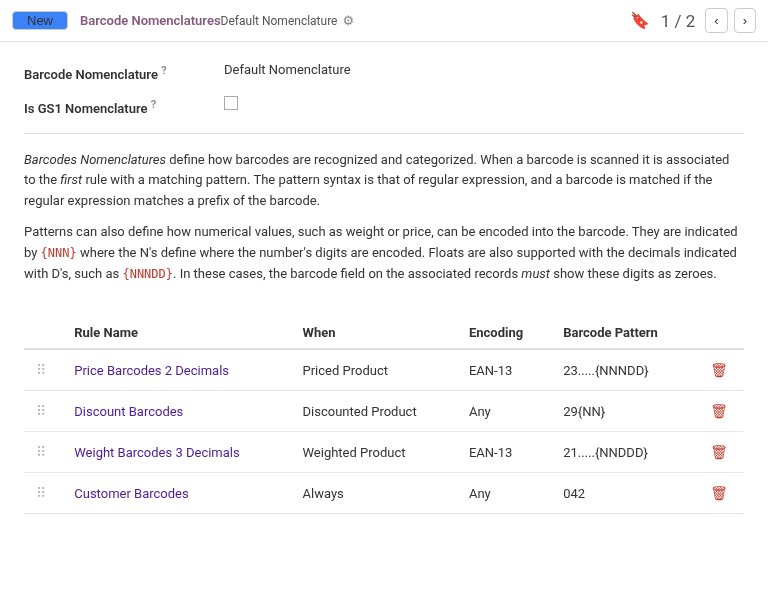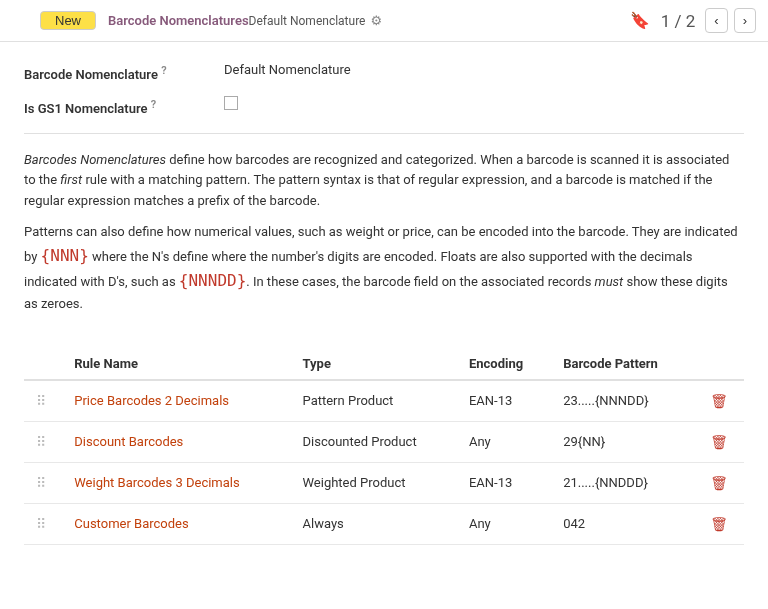--- a/index.html
+++ b/index.html
@@ -20,29 +20,28 @@
       padding: 8px 12px;
       border-bottom: 1px solid #e0e0e0;
       background: #fff;
     }
     .top-bar-left {
       display: flex;
       align-items: center;
       gap: 12px;
     }
     .new-button {
-      background: #fde047;
+      background: #3b82f6;
       border: 1px solid #ccc;
       border-radius: 4px;
       padding: 1px 14px;
       font-size: 13px;
       font-weight: 500;
       cursor: pointer;
       color: #333;
-      margin-left: 28px;
     }
     .breadcrumb-area { display: flex; flex-direction: row; }
     .breadcrumb-link {
       color: #875a7b;
       font-size: 13px;
       font-weight: 600;
       text-decoration: none;
       cursor: pointer;
     }
     .breadcrumb-sub {
@@ -128,21 +127,21 @@
     .description-block {
       margin-bottom: 33px;
       line-height: 1.6;
       color: #333;
       font-size: 13px;
     }
     .description-block p {
       margin-bottom: 10px;
     }
     .text-italic { font-style: italic; }
-    .text-highlight { color: #c0392b; font-family: monospace; font-size: 16px; }
+    .text-highlight { color: #c0392b; font-family: monospace; font-size: 12px; }
 
     
     .rules-table {
       width: 100%;
       border-collapse: collapse;
       margin-top: 24px;
     }
     .rules-table th {
       text-align: left;
       font-weight: 700;
@@ -157,21 +156,21 @@
       font-size: 13px;
       vertical-align: middle;
     }
     .drag-handle {
       color: #bbb;
       cursor: grab;
       font-size: 14px;
       padding-right: 4px;
     }
     .rule-link {
-      color: #c2410c;
+      color: #4c1d95;
       cursor: pointer;
       text-decoration: none;
     }
     .delete-btn {
       color: #c0392b;
       background: none;
       border: none;
       cursor: pointer;
       font-size: 14px;
       padding: 2px 4px;
@@ -234,35 +233,35 @@
     <p>
       <span>Patterns can also define how numerical values, such as weight or price, can be encoded into the barcode. They are indicated by </span><span class="text-highlight">{NNN}</span><span> where the N's define where the number's digits are encoded. Floats are also supported with the decimals indicated with D's, such as </span><span class="text-highlight">{NNNDD}</span><span>. In these cases, the barcode field on the associated records </span><span class="text-italic">must</span><span> show these digits as zeroes.</span>
     </p>
   </div>
 
   <table class="rules-table">
     <thead>
       <tr>
         <th style="width:28px;"></th>
         <th>Rule Name</th>
-        <th>Type</th>
+        <th>When</th>
         <th>Encoding</th>
         <th>Barcode Pattern</th>
         <th style="width:36px;"></th>
       </tr>
     </thead>
     <tbody id="table-body">
     <tr>
       <td>
         <span class="drag-handle">⠿</span>
       </td>
       <td>
         <a class="rule-link">Price Barcodes 2 Decimals</a>
       </td>
-      <td>Pattern Product</td>
+      <td>Priced Product</td>
       <td>EAN-13</td>
       <td>23.....{NNNDD}</td>
       <td>
         <button class="delete-btn">🗑</button>
       </td>
     </tr>
         <tr>
       <td>
         <span class="drag-handle">⠿</span>
       </td>

